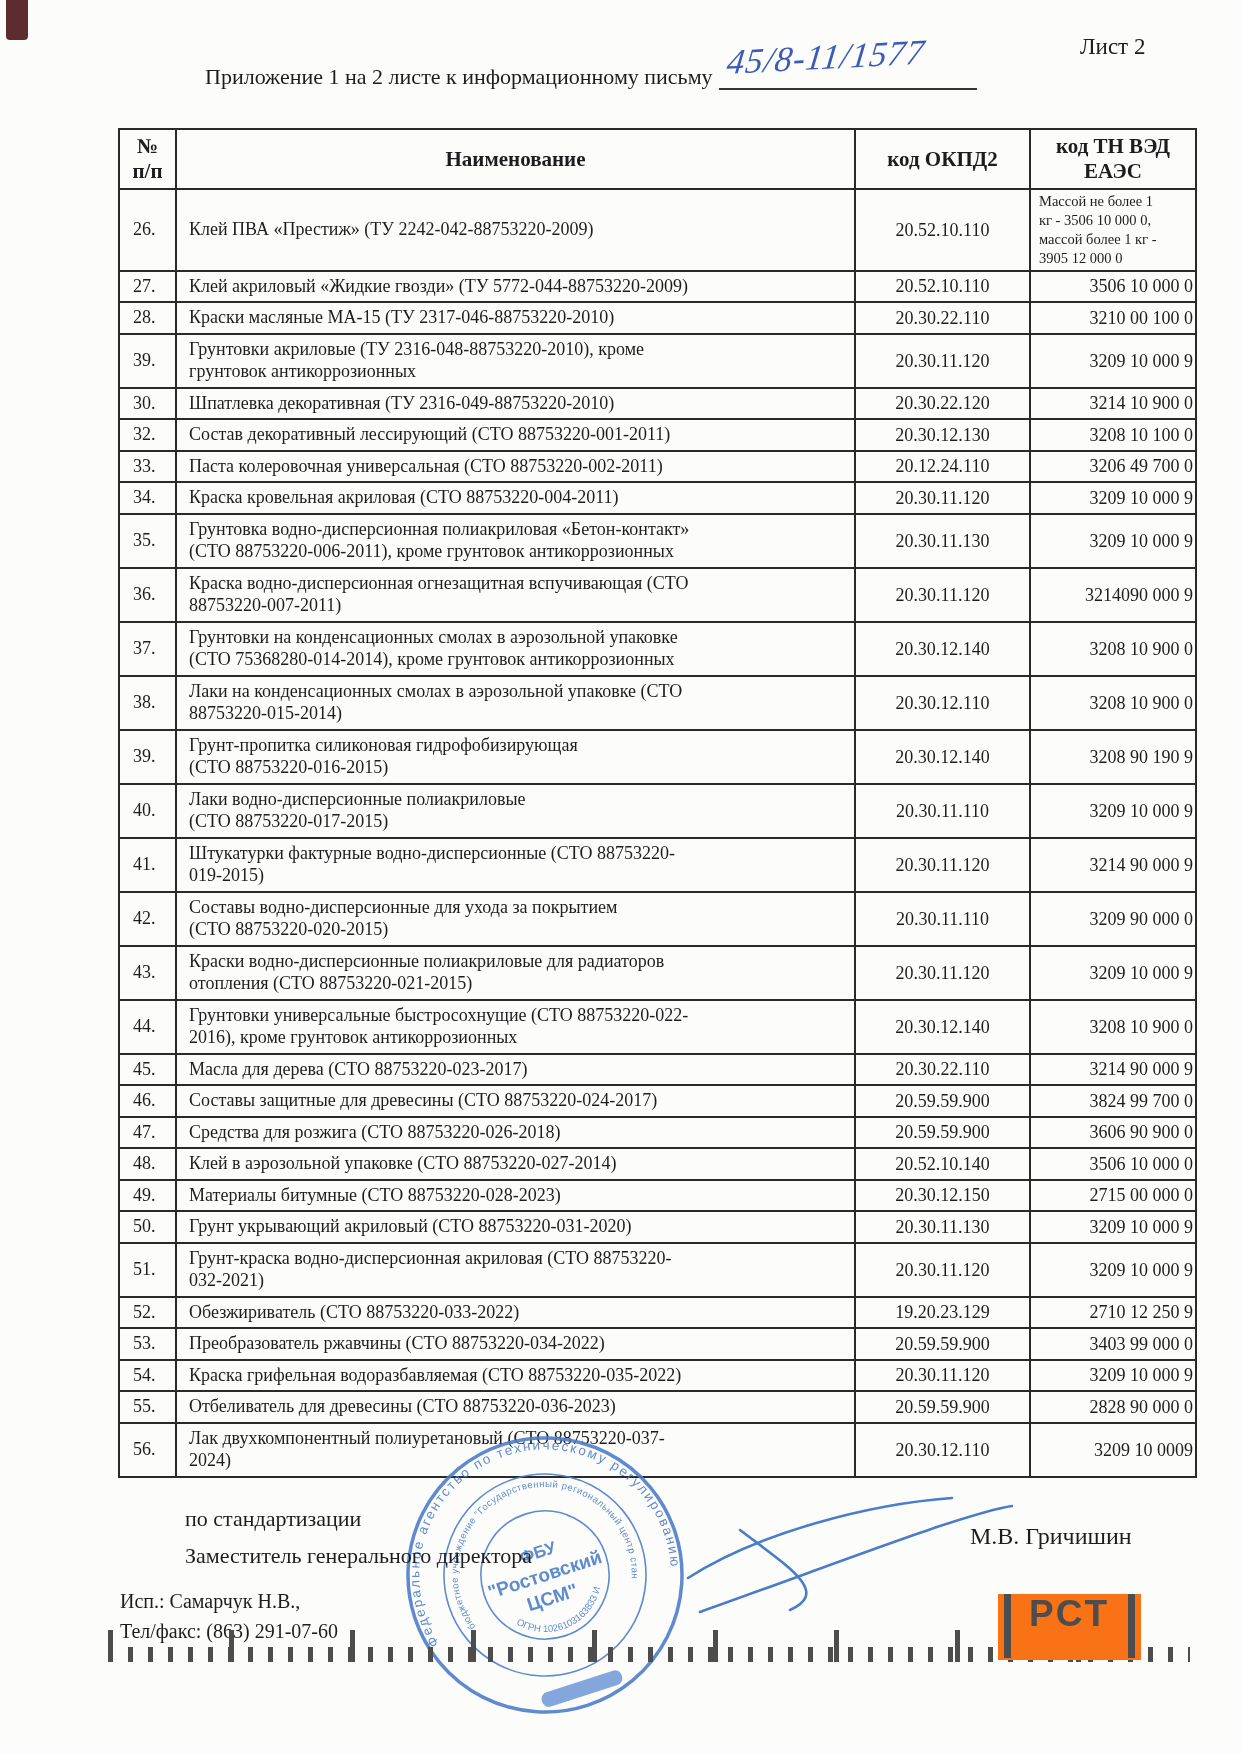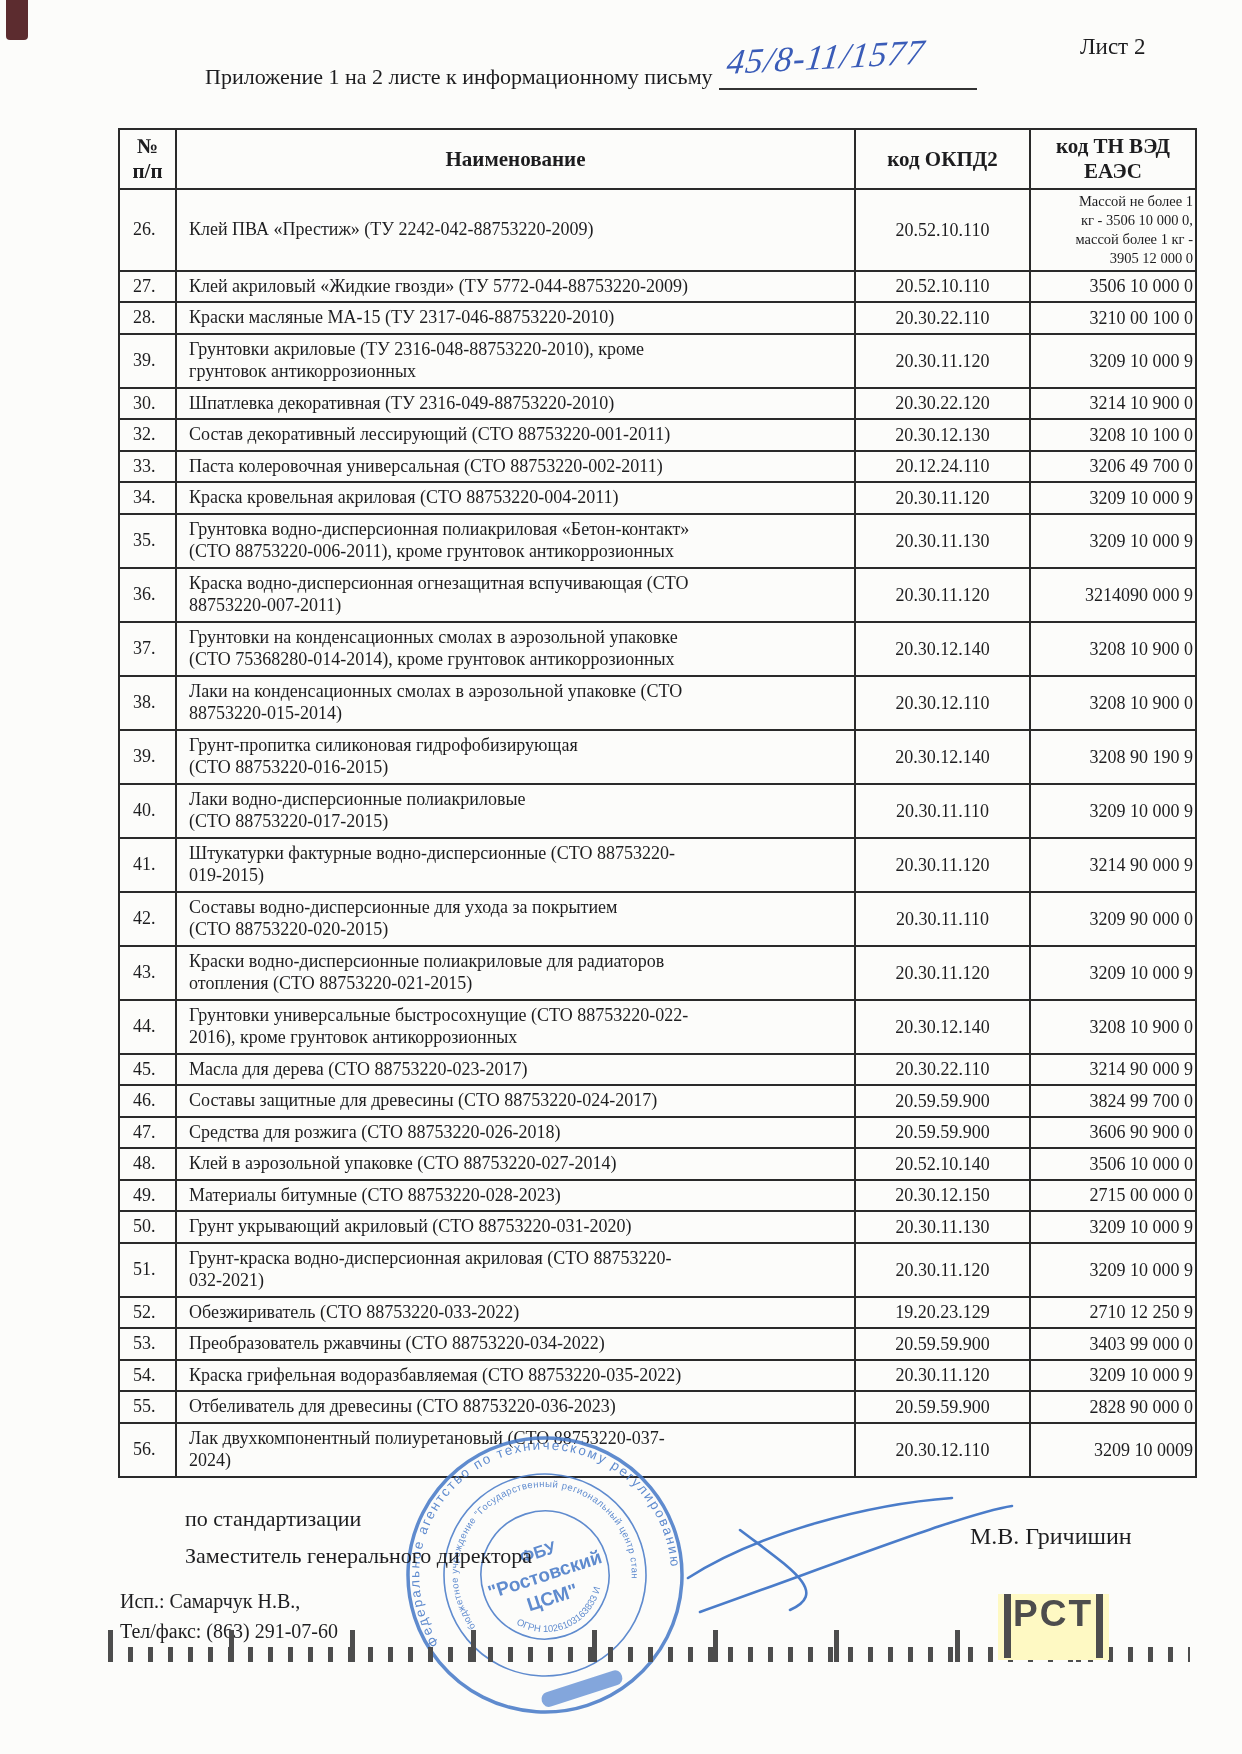--- a/index.html
+++ b/index.html
@@ -26,38 +26,38 @@
   table.main th,table.main td{border:2px solid #2a2a2a;}
   table.main th{
     font-size:21px;font-weight:bold;text-align:center;vertical-align:middle;
     padding:4px 2px;white-space:pre-line;line-height:1.2;
   }
   table.main td{font-size:18px;line-height:1.25;vertical-align:middle;}
   td.num{vertical-align:bottom;padding:1px 2px 2px 13px;margin-top:20px;}
   td.name{padding:3px 6px 4px 12px;white-space:pre-line;}
   td.code{text-align:center;padding:2px 20px;}
   td.tnved{text-align:right;padding:2px 2px;}
-  td.tnved.small{font-size:14.5px;text-align:right;padding:2px 2px 2px 8px;line-height:1.3;white-space:pre-line;}
+  td.tnved.small{font-size:14.5px;text-align:left;padding:2px 2px 2px 8px;line-height:1.3;white-space:pre-line;}
   
   .position-block{position:absolute;left:185px;top:1500px;font-size:22px;line-height:37px;}
   .signer-name{position:absolute;left:970px;top:1516px;font-size:24px;margin-top:7px;}
   .contacts{position:absolute;left:120px;top:1586px;font-size:20px;line-height:30px;}
   
   .barcode{position:absolute;left:108px;top:1630px;width:1082px;height:32px;}
   .barcode .tall{
     position:absolute;left:0;bottom:0;width:100%;height:32px;
     background:repeating-linear-gradient(90deg,#4d4d4d 0 5px,transparent 5px 121px);
   }
   .barcode .short{
     position:absolute;left:0;bottom:0;width:100%;height:15px;
     background:repeating-linear-gradient(90deg,#4d4d4d 0 5px,transparent 5px 20px);
   }
   .rst{
     position:absolute;left:998px;top:1594px;height:66px;
-    display:flex;align-items:flex-start;gap:2px;background:#fef9c3;padding:0 6px;
+    display:flex;align-items:flex-start;gap:18px;background:#f97316;padding:0 6px;
   }
   .rst .bar{width:7px;height:64px;background:#4d4d4d;}
   .rst .letters{
     font-family:"Liberation Sans", sans-serif;font-weight:bold;
     font-size:37px;line-height:40px;color:#4d4d4d;letter-spacing:3px;
   }
   .stamp-svg,.sig-svg{position:absolute;pointer-events:none;}
   .stamp-svg{left:395px;top:1425px;opacity:.88;}
   .sig-svg{left:640px;top:1460px;}
 </style>

